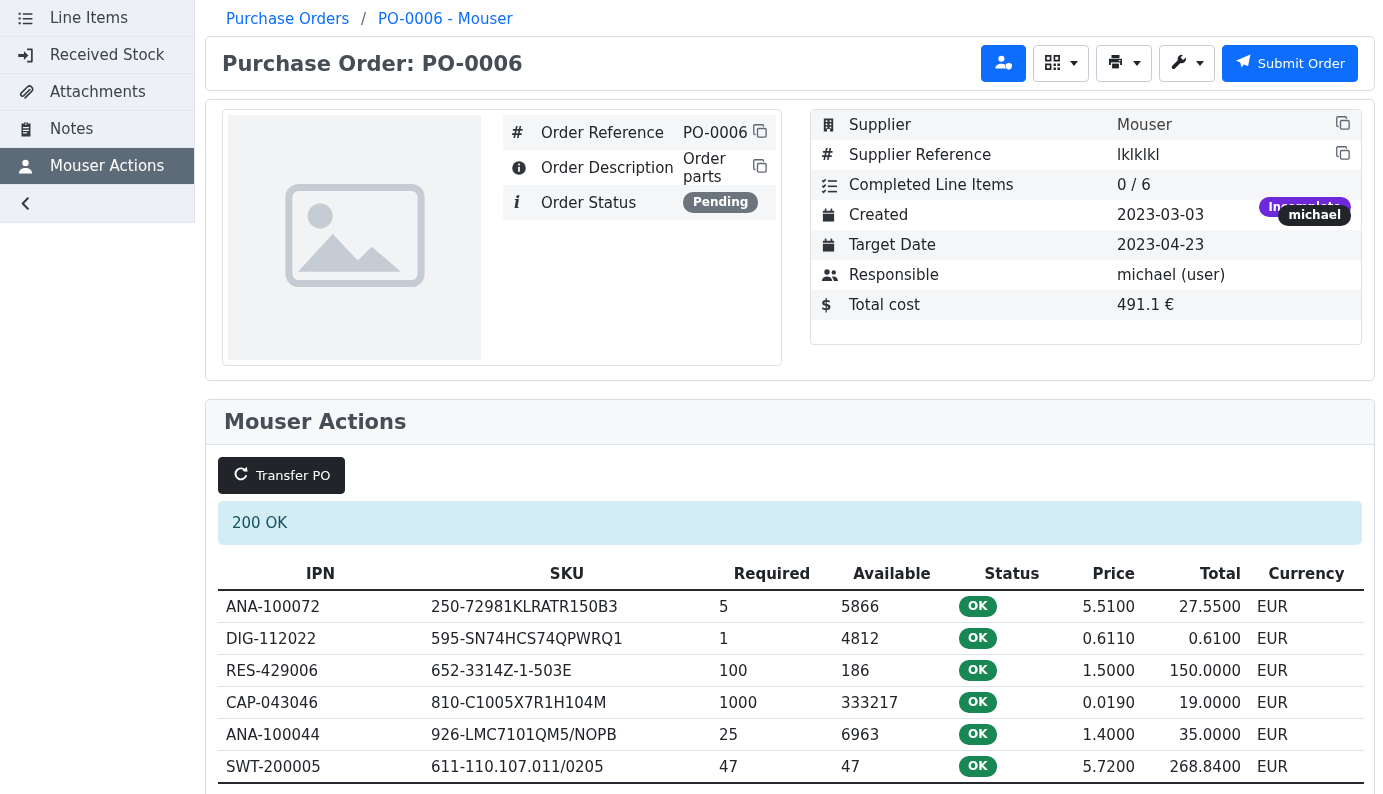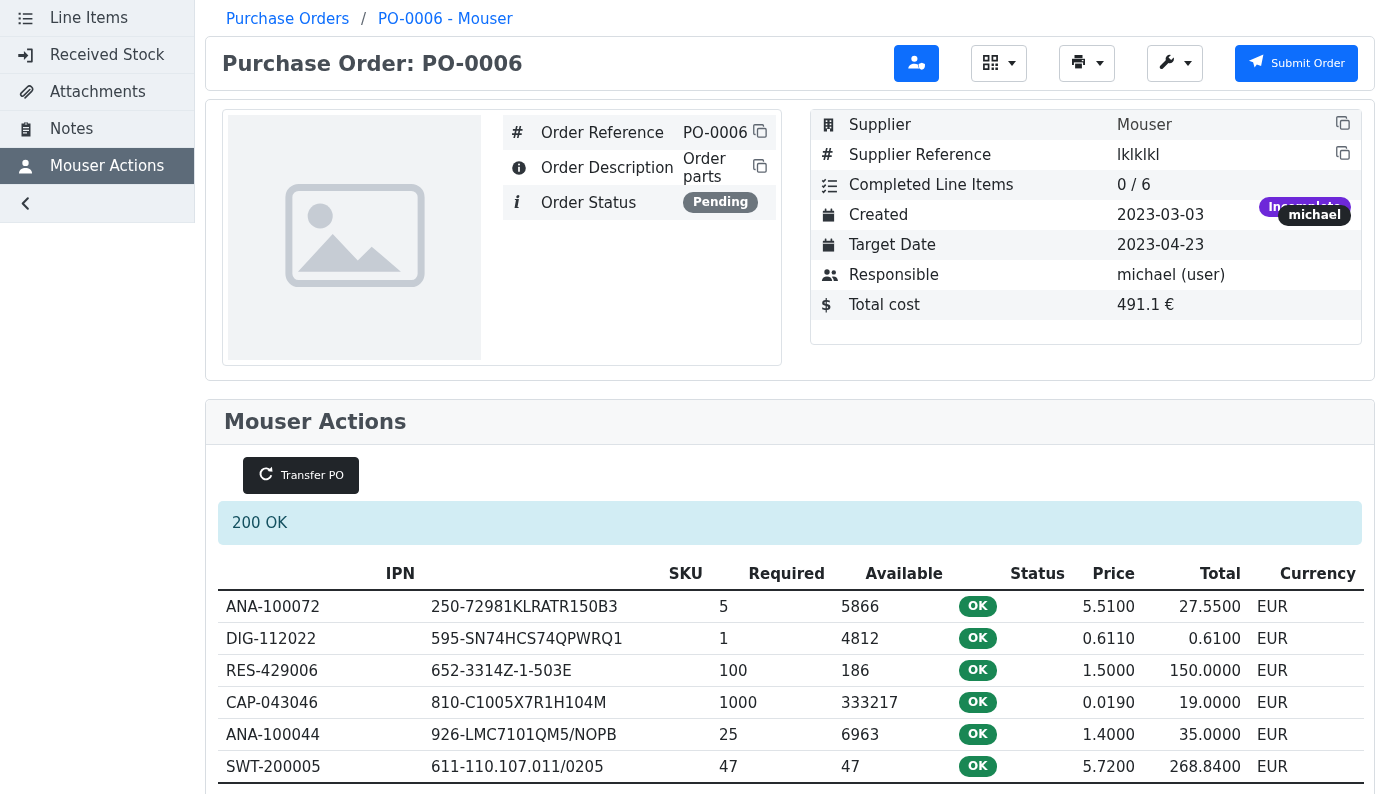--- a/index.html
+++ b/index.html
@@ -23,21 +23,21 @@
   .breadcrumb .sep { color:#5f6771; margin:0 7px; }
 
   .panel { border:1px solid #d8dde2; border-radius:5px; background:#fff;gap:36px; }
 
   
   .header-panel { display:flex; align-items:center; justify-content:space-between; padding:8px 16px; }
   .page-title { font-size:21px; font-weight:600; color:#464d55; }
   .actions { display:flex; align-items:center; gap:7px; }
   .btn { display:inline-flex; align-items:center; gap:7px; height:37px; padding:0 10px;
     border-radius:4px; border:1px solid transparent; background:#fff; cursor:pointer;
-    font-family:inherit; font-size:11px; color:#212529;margin-left:25px; }
+    font-family:inherit; font-size:13px; color:#212529; }
   .btn-outline { border-color:#c7cdd3; }
   .btn-primary { background:#0d6efd; border-color:#0d6efd; color:#fff; padding:0 12px; }
   .caret { width:0; height:0; border-left:4px solid transparent; border-right:4px solid transparent;
     border-top:5px solid currentColor; margin-left:2px; }
 
   
   .details-panel { margin-top:8px; padding:9px 12px 14px 16px; display:flex; gap:28px; align-items:flex-start; }
   .card { border:1px solid #dde2e7; border-radius:4px; background:#fff; }
   .order-card { display:flex; width:560px; padding:5px; gap:22px; }
   .thumb { width:253px; height:245px; background:#f1f3f5; display:flex; align-items:center; justify-content:center; }
@@ -69,21 +69,21 @@
   
   .mouser-panel { margin-top:18px; border-radius:5px 5px 0 0; border-bottom:none; }
   .mouser-head { padding:10px 18px; background:#f7f8f9; border-bottom:1px solid #dde2e7;
     border-radius:5px 5px 0 0; }
   .mouser-head .title { font-size:21px; font-weight:600; color:#464d55; }
   .mouser-body { padding:12px 12px 0; }
   .btn-dark { background:#212529; border-color:#212529; color:#fff; padding:8px 14px; }
   .alert-info { margin-top:7px; background:#d2edf4; color:#13505f; padding:13px 14px; border-radius:5px; }
 
   table { width:100%; border-collapse:collapse; margin-top:14px; table-layout:fixed; }
-  th { text-align:right; font-weight:600; padding:6px 8px; border-bottom:2px solid #262a2e; }
+  th { text-align:center; font-weight:600; padding:6px 8px; border-bottom:2px solid #262a2e; }
   td { padding:5px 8px; border-bottom:1px solid #dfe3e7; overflow:hidden; white-space:nowrap; }
   .num { text-align:right; }
   tfoot td { border-top:2px solid #262a2e; border-bottom:2px solid #262a2e; padding:8px; }
 </style>
 </head>
 <body>
 
 <div class="layout">
 
   <aside class="sidebar">

